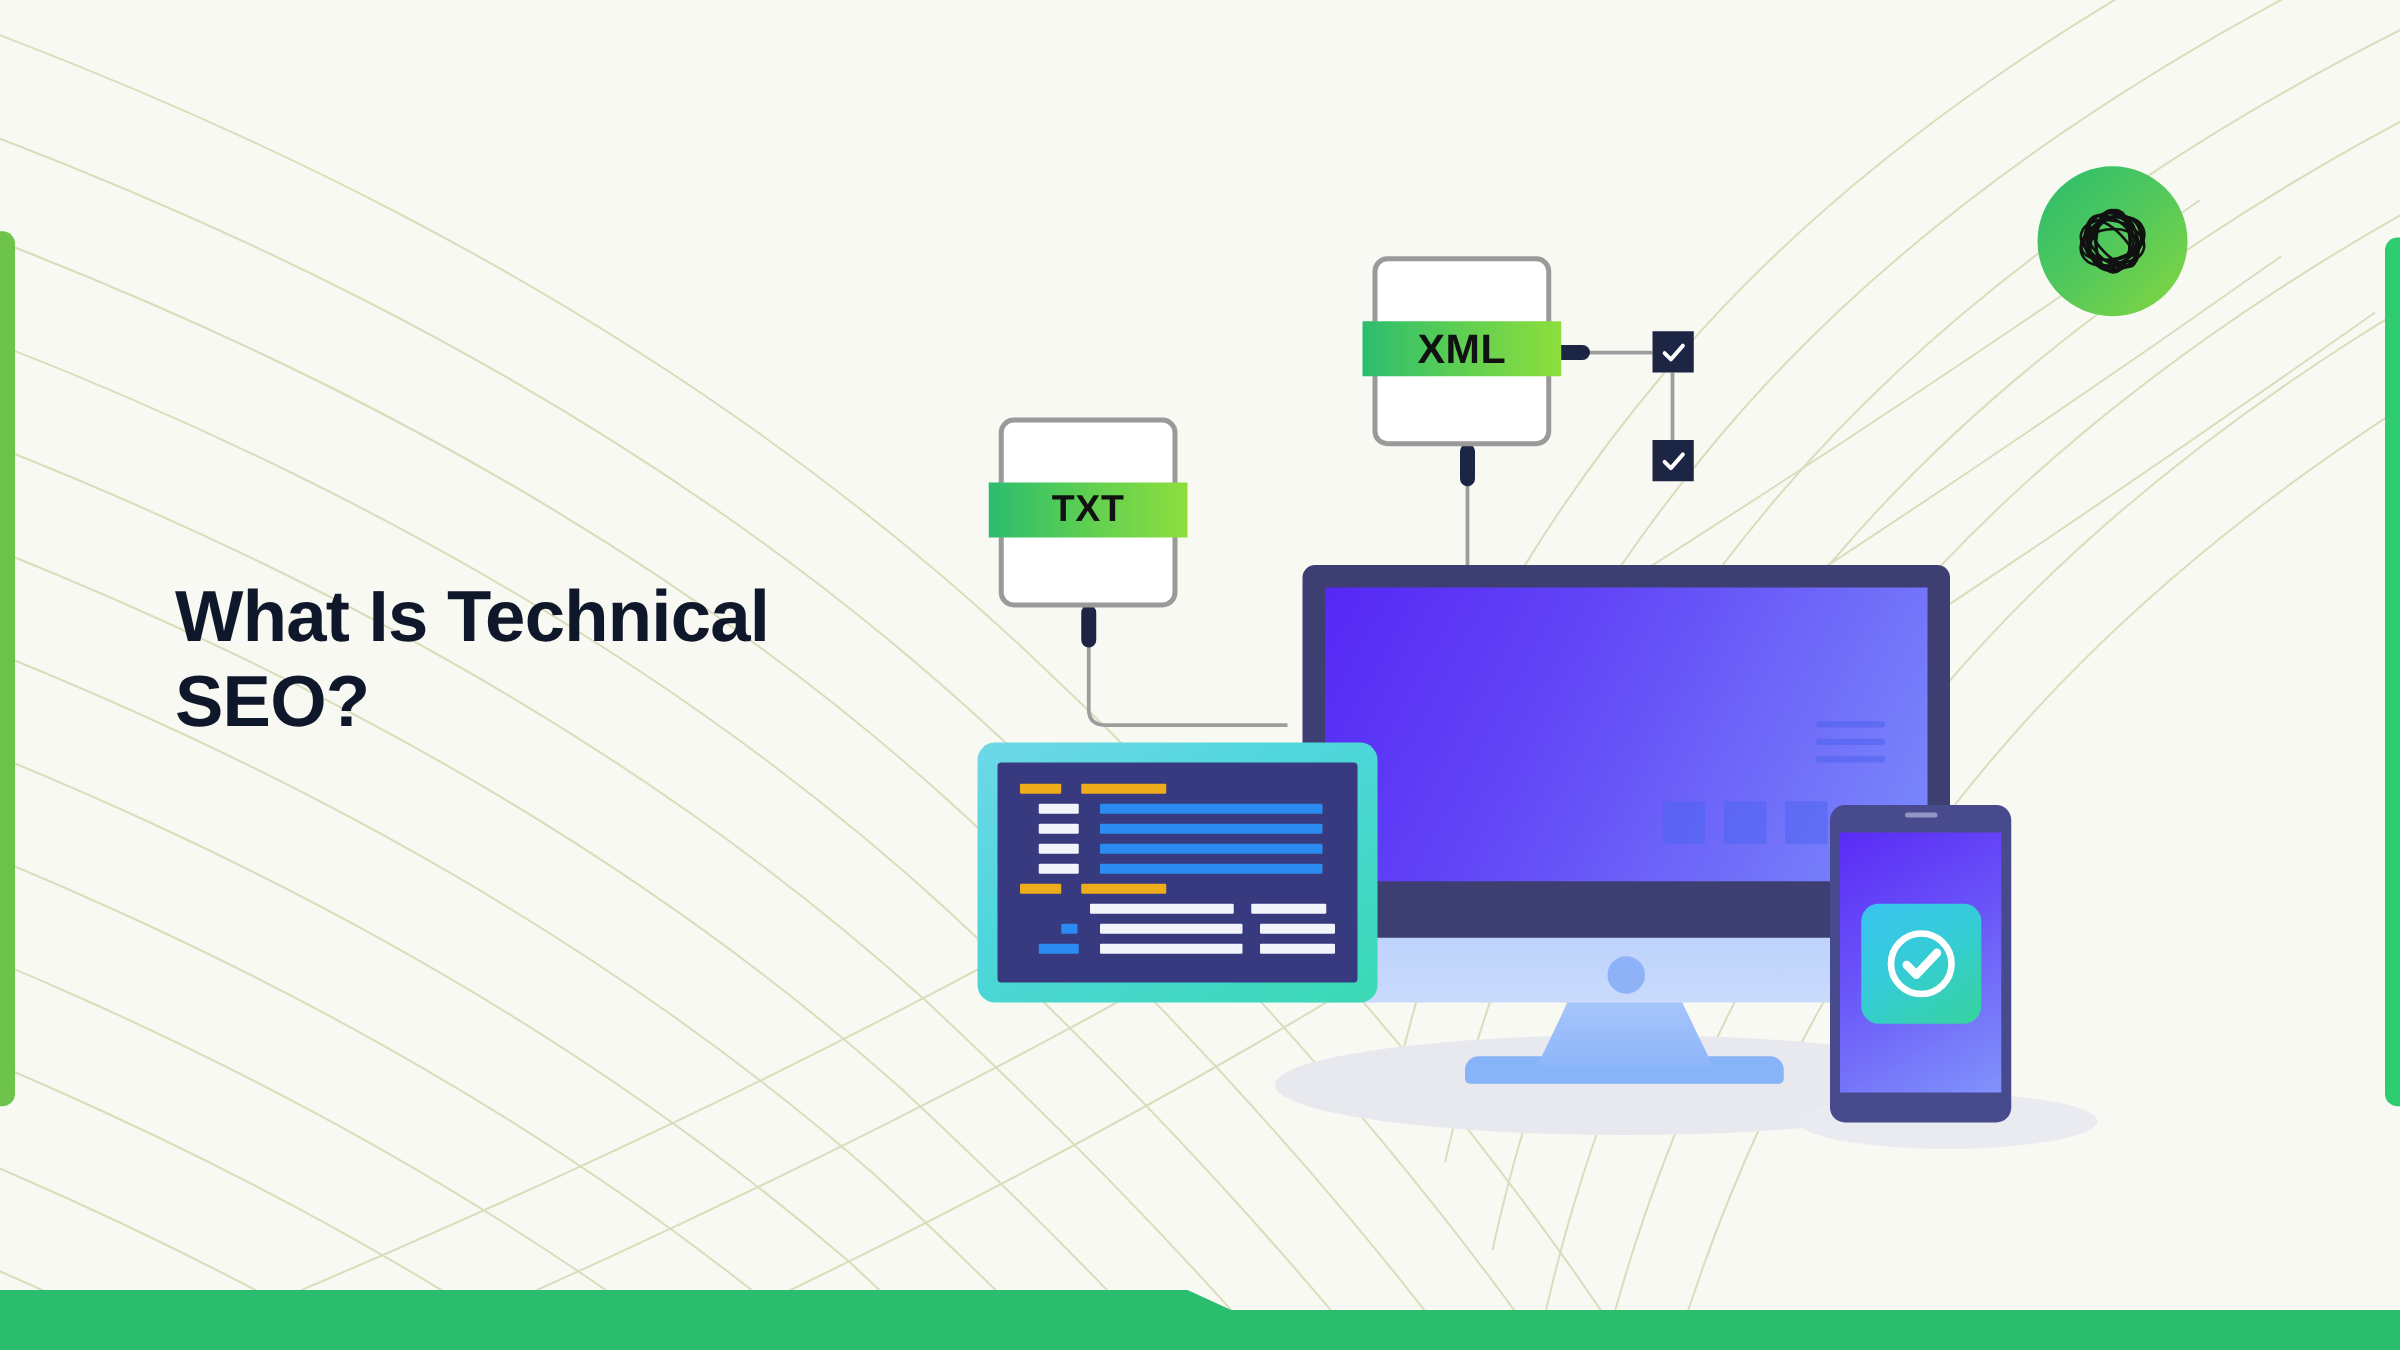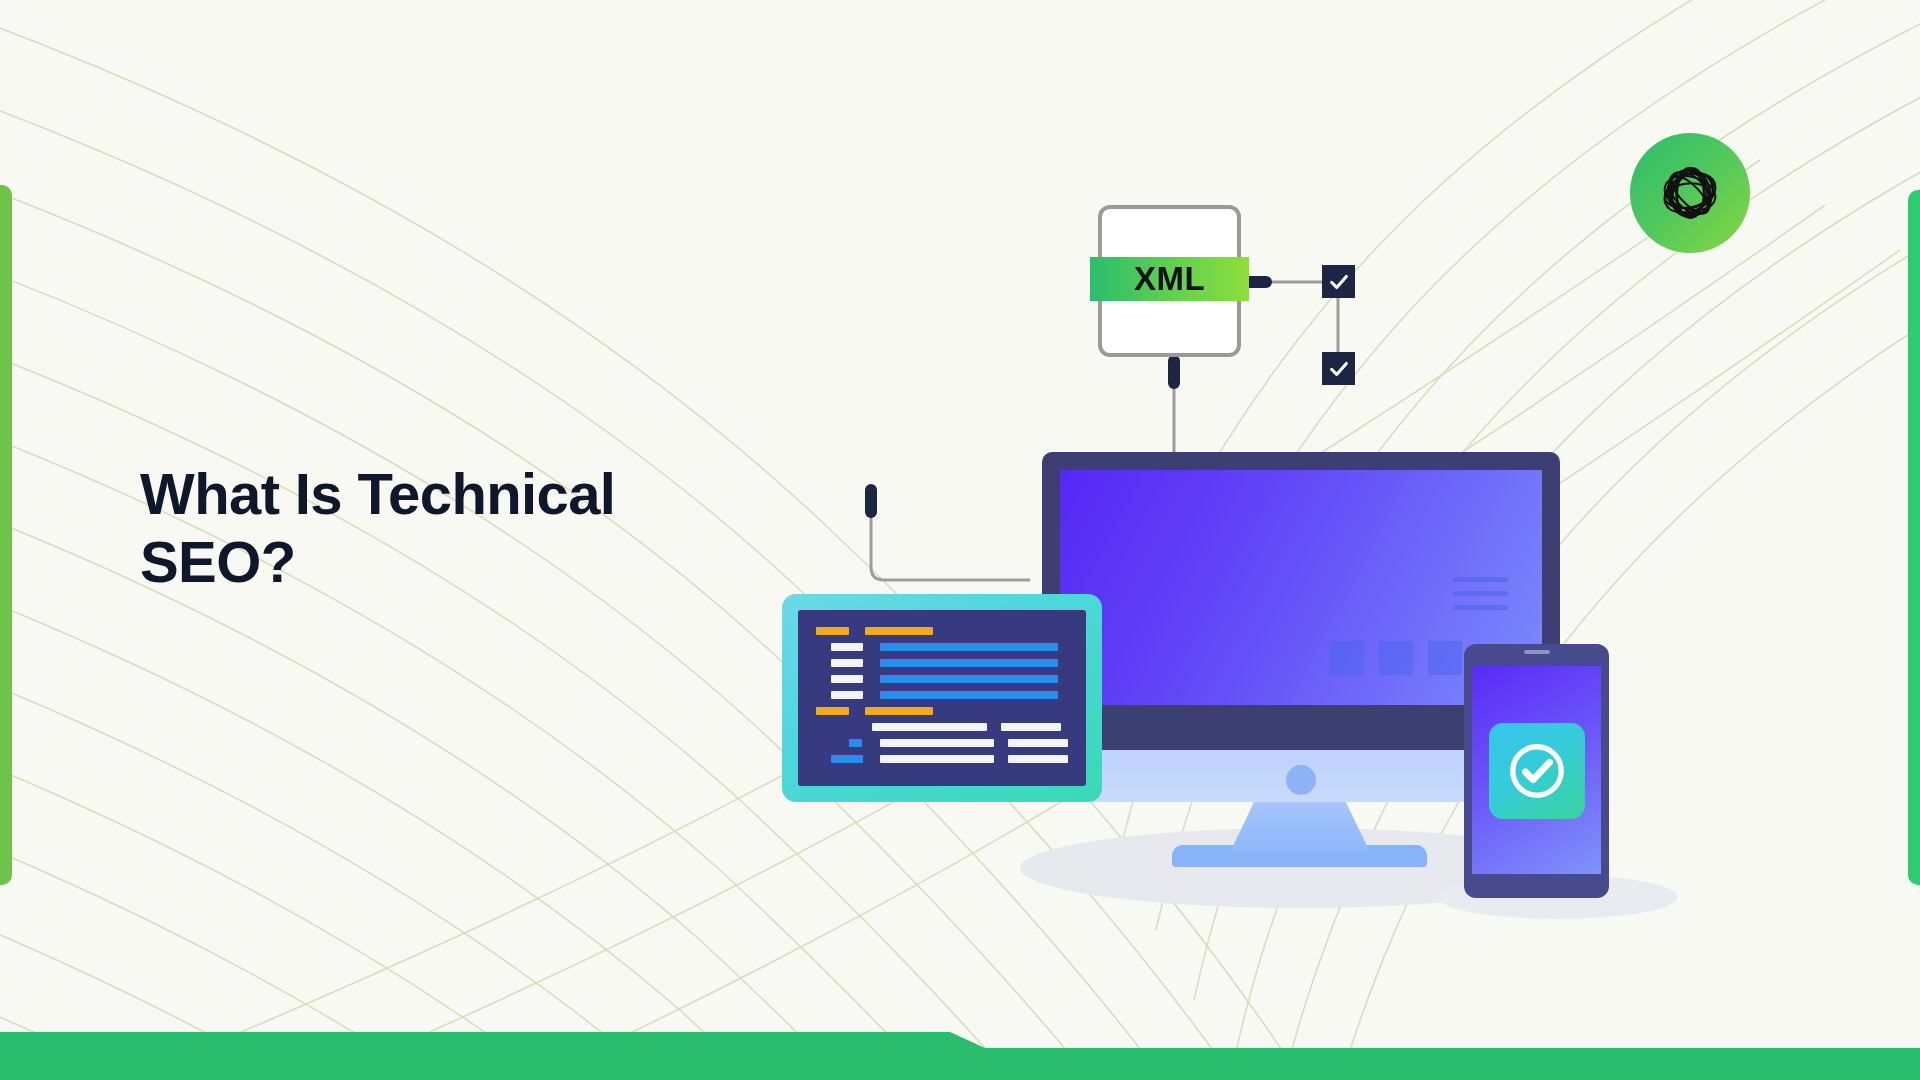--- a/index.html
+++ b/index.html
@@ -330,15 +330,21 @@
       </svg>
     </div>
 
     <div class="file-card" id="card-xml">
       <div class="sheet"></div>
       <div class="band">
         <span>XML</span>
       </div>
     </div>
 
+    <div class="file-card" id="card-txt">
+      <div class="sheet"></div>
+      <div class="band">
+        <span>TXT</span>
+      </div>
+    </div>
 
   </div>
 </div>
 
 </body></html>

